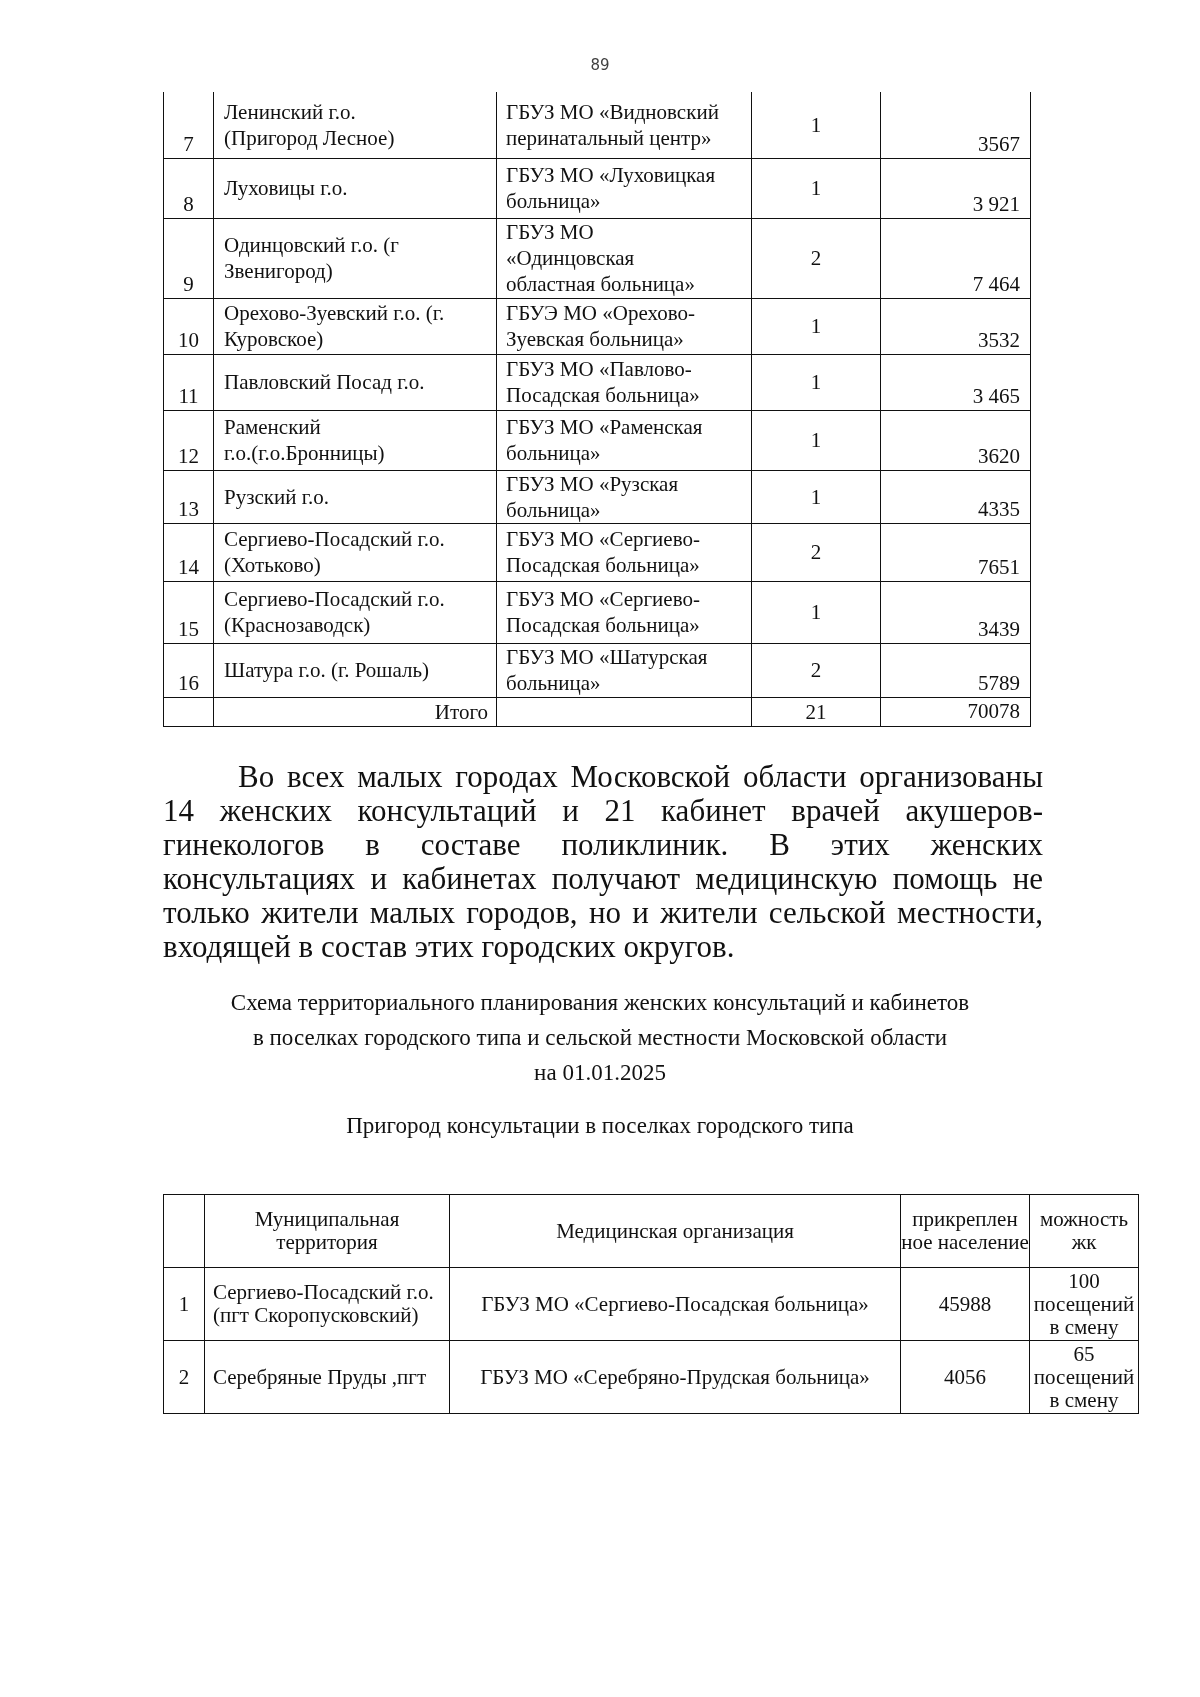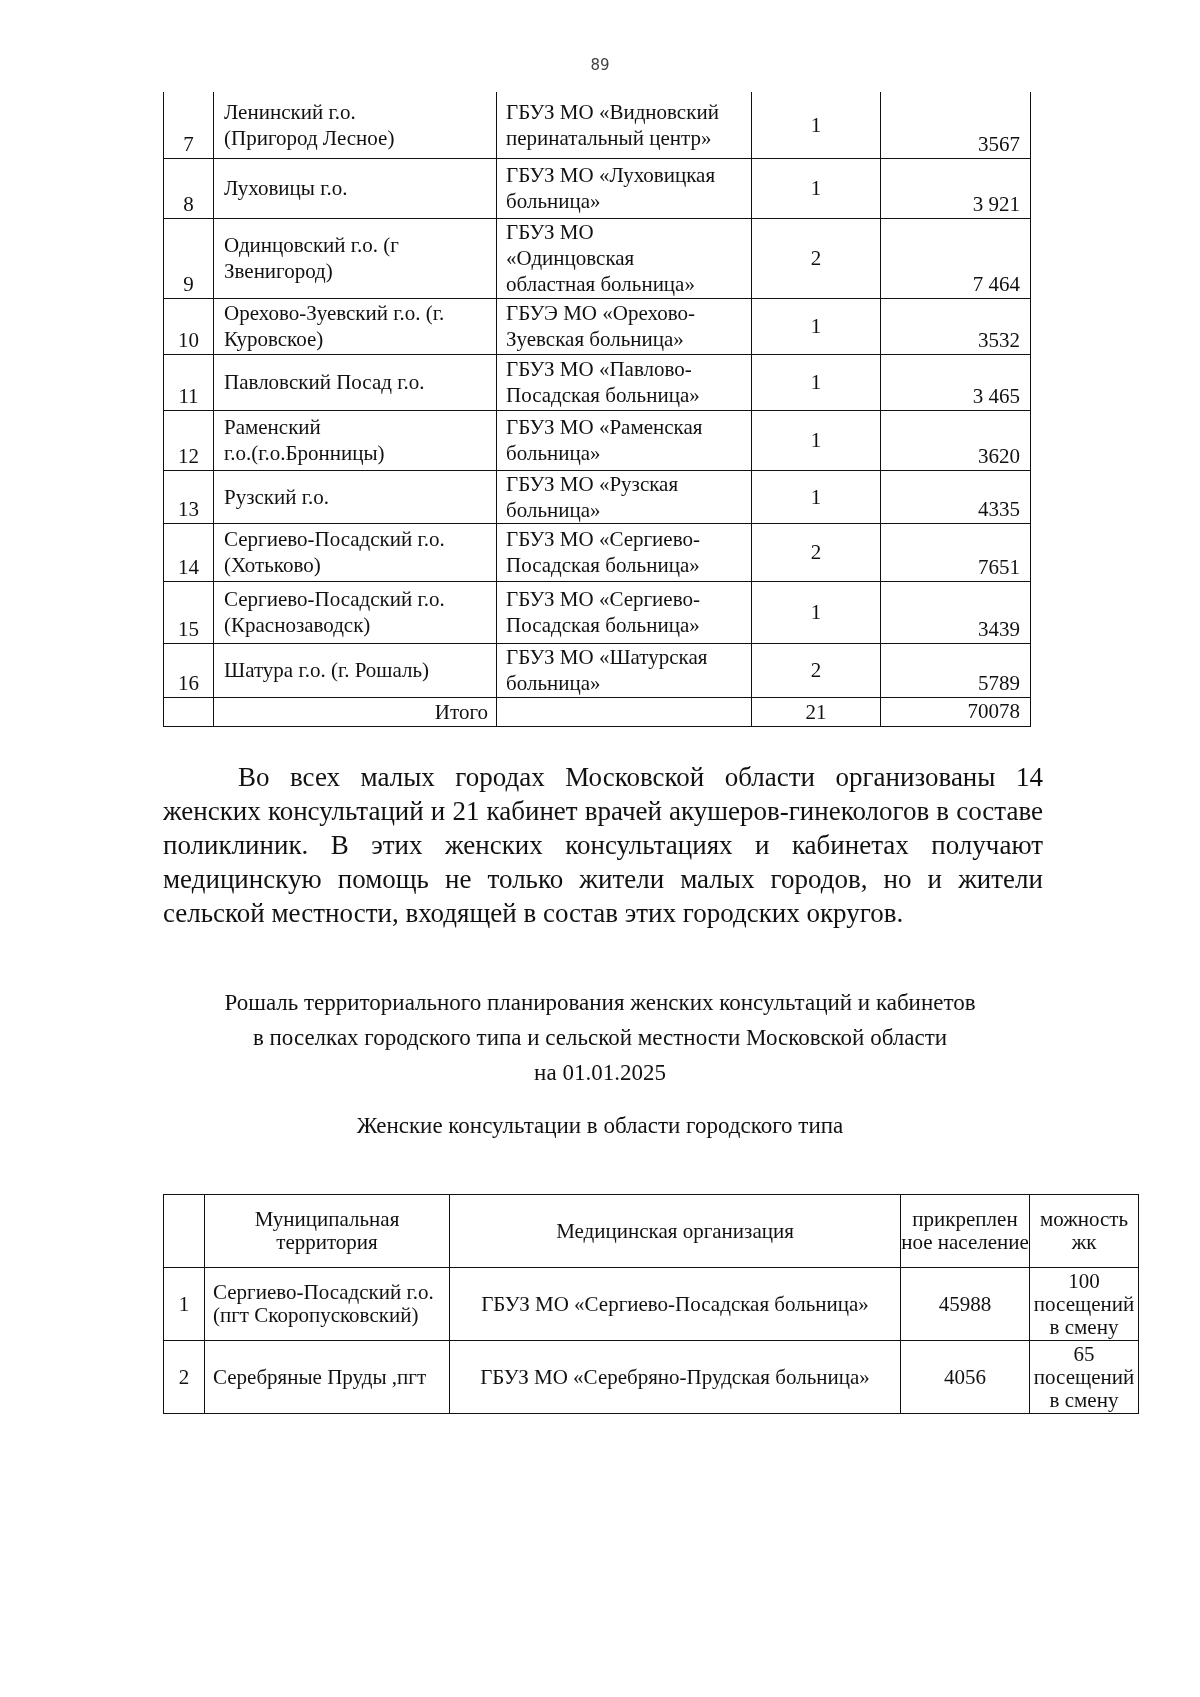--- a/index.html
+++ b/index.html
@@ -11,21 +11,21 @@
   td { border: 1.4px solid #111; padding: 0; vertical-align: middle; }
   #t1 { left: 163px; top: 92px; width: 868px; font-size: 21px; line-height: 26px; }
   #t1 td.num { width: 49px; text-align: center; vertical-align: bottom; padding-bottom: 1px; }
   #t1 td.ter { width: 264px; padding-left: 10px; }
   #t1 td.org { width: 245px; padding-left: 9px; }
   #t1 td.cnt { width: 128px; text-align: center; }
   #t1 td.pop { text-align: right; vertical-align: bottom; padding-right: 10px; padding-bottom: 1px; }
   #t1 tr.total td { height: 27px; vertical-align: middle; }
   #t1 tr.total td.ter { text-align: right; padding-right: 8px; }
   #t1 tr.first td { border-top: none; }
-  .para { position: absolute; left: 163px; top: 760px; width: 880px; font-size: 27px; line-height: 34px;
+  .para { position: absolute; left: 163px; top: 760px; width: 880px; font-size: 31px; line-height: 34px;
           text-align: justify; text-indent: 75px; }
   .heading { position: absolute; left: 150px; width: 900px; text-align: center; font-size: 23px; line-height: 35px; }
   #t2 { left: 163px; top: 1163px; width: 976px; font-size: 21px; line-height: 23px; margin-top: 31px; }
   #t2 td { text-align: center; }
   #t2 td.num { width: 40px; }
   #t2 td.ter { width: 236px; }
   #t2 td.org { width: 450px; text-align: center; }
   #t2 td.ter.l { text-align: left; padding-left: 8px; }
   #t2 td.pop { width: 128px; }
   #t2 tr.hd td { height: 72px; }
@@ -113,24 +113,24 @@
         <td class="ter">Итого</td>
         <td class="org"></td>
         <td class="cnt">21</td>
         <td class="pop" style="vertical-align: middle;">70078</td>
       </tr>
     </tbody>
 </table>
 
 <div class="para">Во всех малых городах Московской области организованы 14 женских консультаций и 21 кабинет врачей акушеров-гинекологов в составе поликлиник. В этих женских консультациях и кабинетах получают медицинскую помощь не только жители малых городов, но и жители сельской местности, входящей в состав этих городских округов.</div>
 
-<div class="heading" style="top:985px">Рошаль территориального планирования женских консультаций и кабинетов</div>
+<div class="heading" style="top:985px">Схема территориального планирования женских консультаций и кабинетов</div>
 <div class="heading" style="top:1020px">в поселках городского типа и сельской местности  Московской области</div>
 <div class="heading" style="top:1055px">на 01.01.2025</div>
-<div class="heading" style="top:1108px">Женские консультации в области городского типа</div>
+<div class="heading" style="top:1108px">Пригород консультации в поселках городского типа</div>
 
 <table id="t2">
   <tbody>
     <tr class="hd">
       <td class="num"></td>
       <td class="ter">Муниципальная территория</td>
       <td class="org" style="text-align:center;padding-left:0">Медицинская организация</td>
       <td class="pop">прикреплен ное население</td>
       <td class="cap">можность жк</td>
     </tr>

